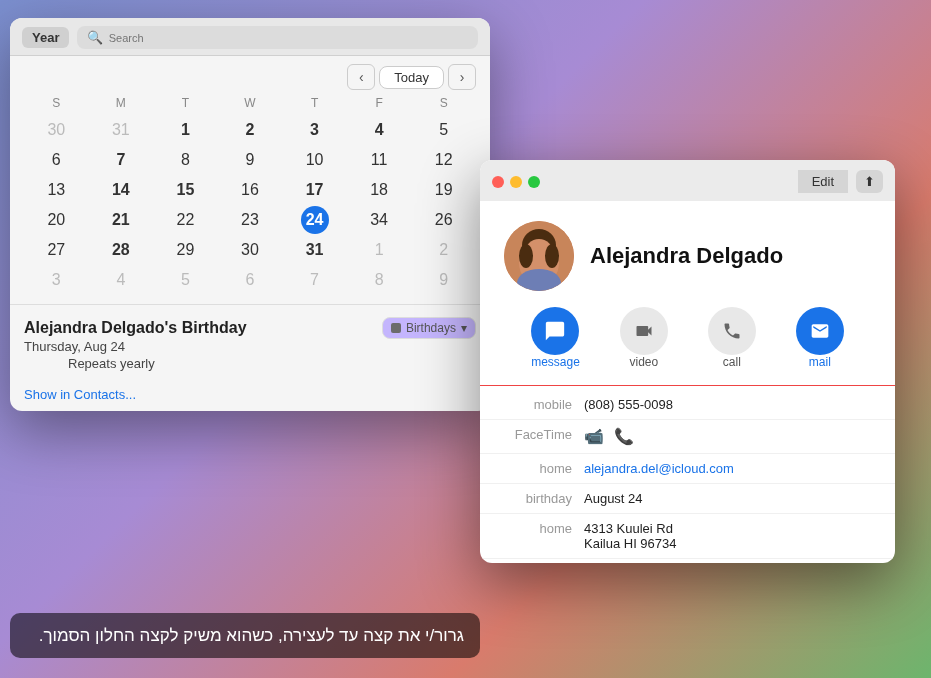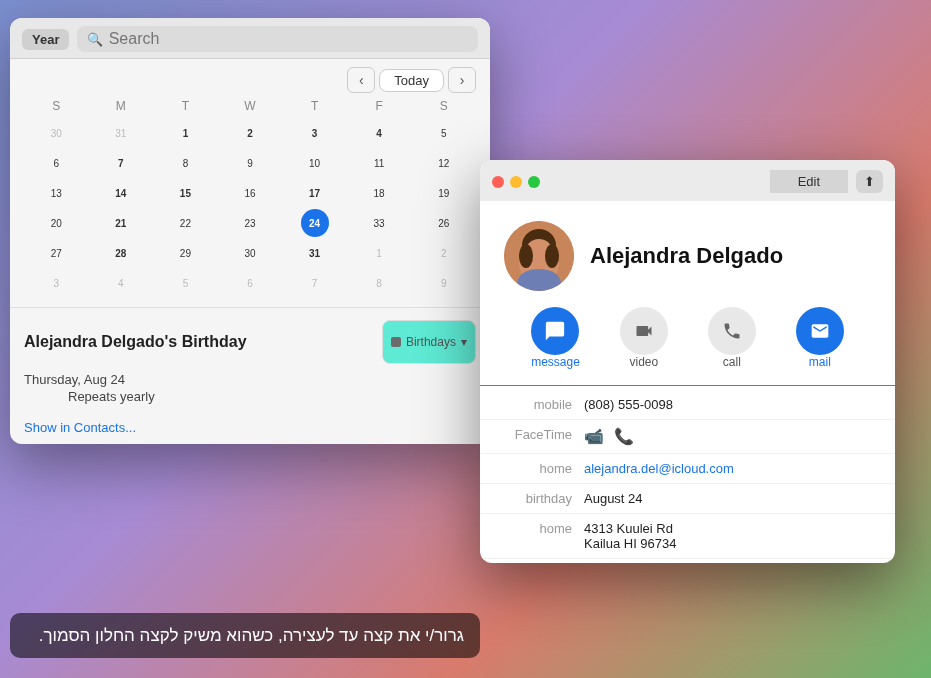--- a/index.html
+++ b/index.html
@@ -50,21 +50,21 @@
       border-radius: 8px;
       padding: 4px 10px;
       display: flex;
       align-items: center;
       gap: 5px;
     }
 
     .search-bar input {
       border: none;
       background: transparent;
-      font-size: 16px;
+      font-size: 11px;
       color: #15803d;
       outline: none;
       width: 100%;
     }
 
     .search-icon-char {
       color: #888;
       font-size: 13px;
     }
 
@@ -120,21 +120,21 @@
     }
 
     .cal-days {
       display: grid;
       grid-template-columns: repeat(7, 1fr);
       text-align: center;
       row-gap: 2px;
     }
 
     .cal-day {
-      font-size: 10px;
+      font-size: 16px;
       padding: 3px 2px;
       border-radius: 50%;
       width: 28px;
       height: 28px;
       display: flex;
       align-items: center;
       justify-content: center;
       margin: auto;
       color: #333;
     }
@@ -157,37 +157,36 @@
     
     .event-detail {
       padding: 12px 14px 8px;
       border-top: 1px solid #ddd;
     }
 
     .event-title-row {
       display: flex;
       align-items: center;
       justify-content: space-between;
-      margin-bottom: 8px;
     }
 
     .event-title {
       font-size: 16px;
       font-weight: 600;
       color: #222;
     }
 
     .birthdays-badge {
       display: flex;
       align-items: center;
       gap: 5px;
-      background: #5eead4;
+      background: #c4b5fd;
       border: 1px solid #ddd;
       border-radius: 8px;
-      padding: 14px 8px;
+      padding: 3px 8px;
       font-size: 12px;
       color: #555;
     }
 
     .birthdays-dot {
       width: 10px;
       height: 10px;
       border-radius: 2px;
       background: #6c6c6c;
     }
@@ -262,21 +261,21 @@
     }
 
     .tl-red { background: #ff5f57; }
     .tl-yellow { background: #febc2e; }
     .tl-green { background: #28c840; }
 
     .edit-btn {
       background: #d5d5d5;
       border: none;
       border-radius: 0;
-      padding: 4px 28px;
+      padding: 4px 14px;
       font-size: 13px;
       cursor: pointer;
       color: #333;
     }
 
     .share-btn {
       background: #d5d5d5;
       border: none;
       border-radius: 6px;
       padding: 4px 8px;
@@ -446,21 +445,21 @@
         <div class="cal-day bold">15</div>
         <div class="cal-day">16</div>
         <div class="cal-day bold">17</div>
         <div class="cal-day">18</div>
         <div class="cal-day">19</div>
         <div class="cal-day">20</div>
         <div class="cal-day bold">21</div>
         <div class="cal-day">22</div>
         <div class="cal-day">23</div>
         <div class="cal-day today">24</div>
-        <div class="cal-day">33</div>
+        <div class="cal-day">34</div>
         <div class="cal-day">26</div>
         <div class="cal-day">27</div>
         <div class="cal-day bold">28</div>
         <div class="cal-day">29</div>
         <div class="cal-day">30</div>
         <div class="cal-day bold">31</div>
         <div class="cal-day other-month">1</div>
         <div class="cal-day other-month">2</div>
         <div class="cal-day other-month">3</div>
         <div class="cal-day other-month">4</div>

